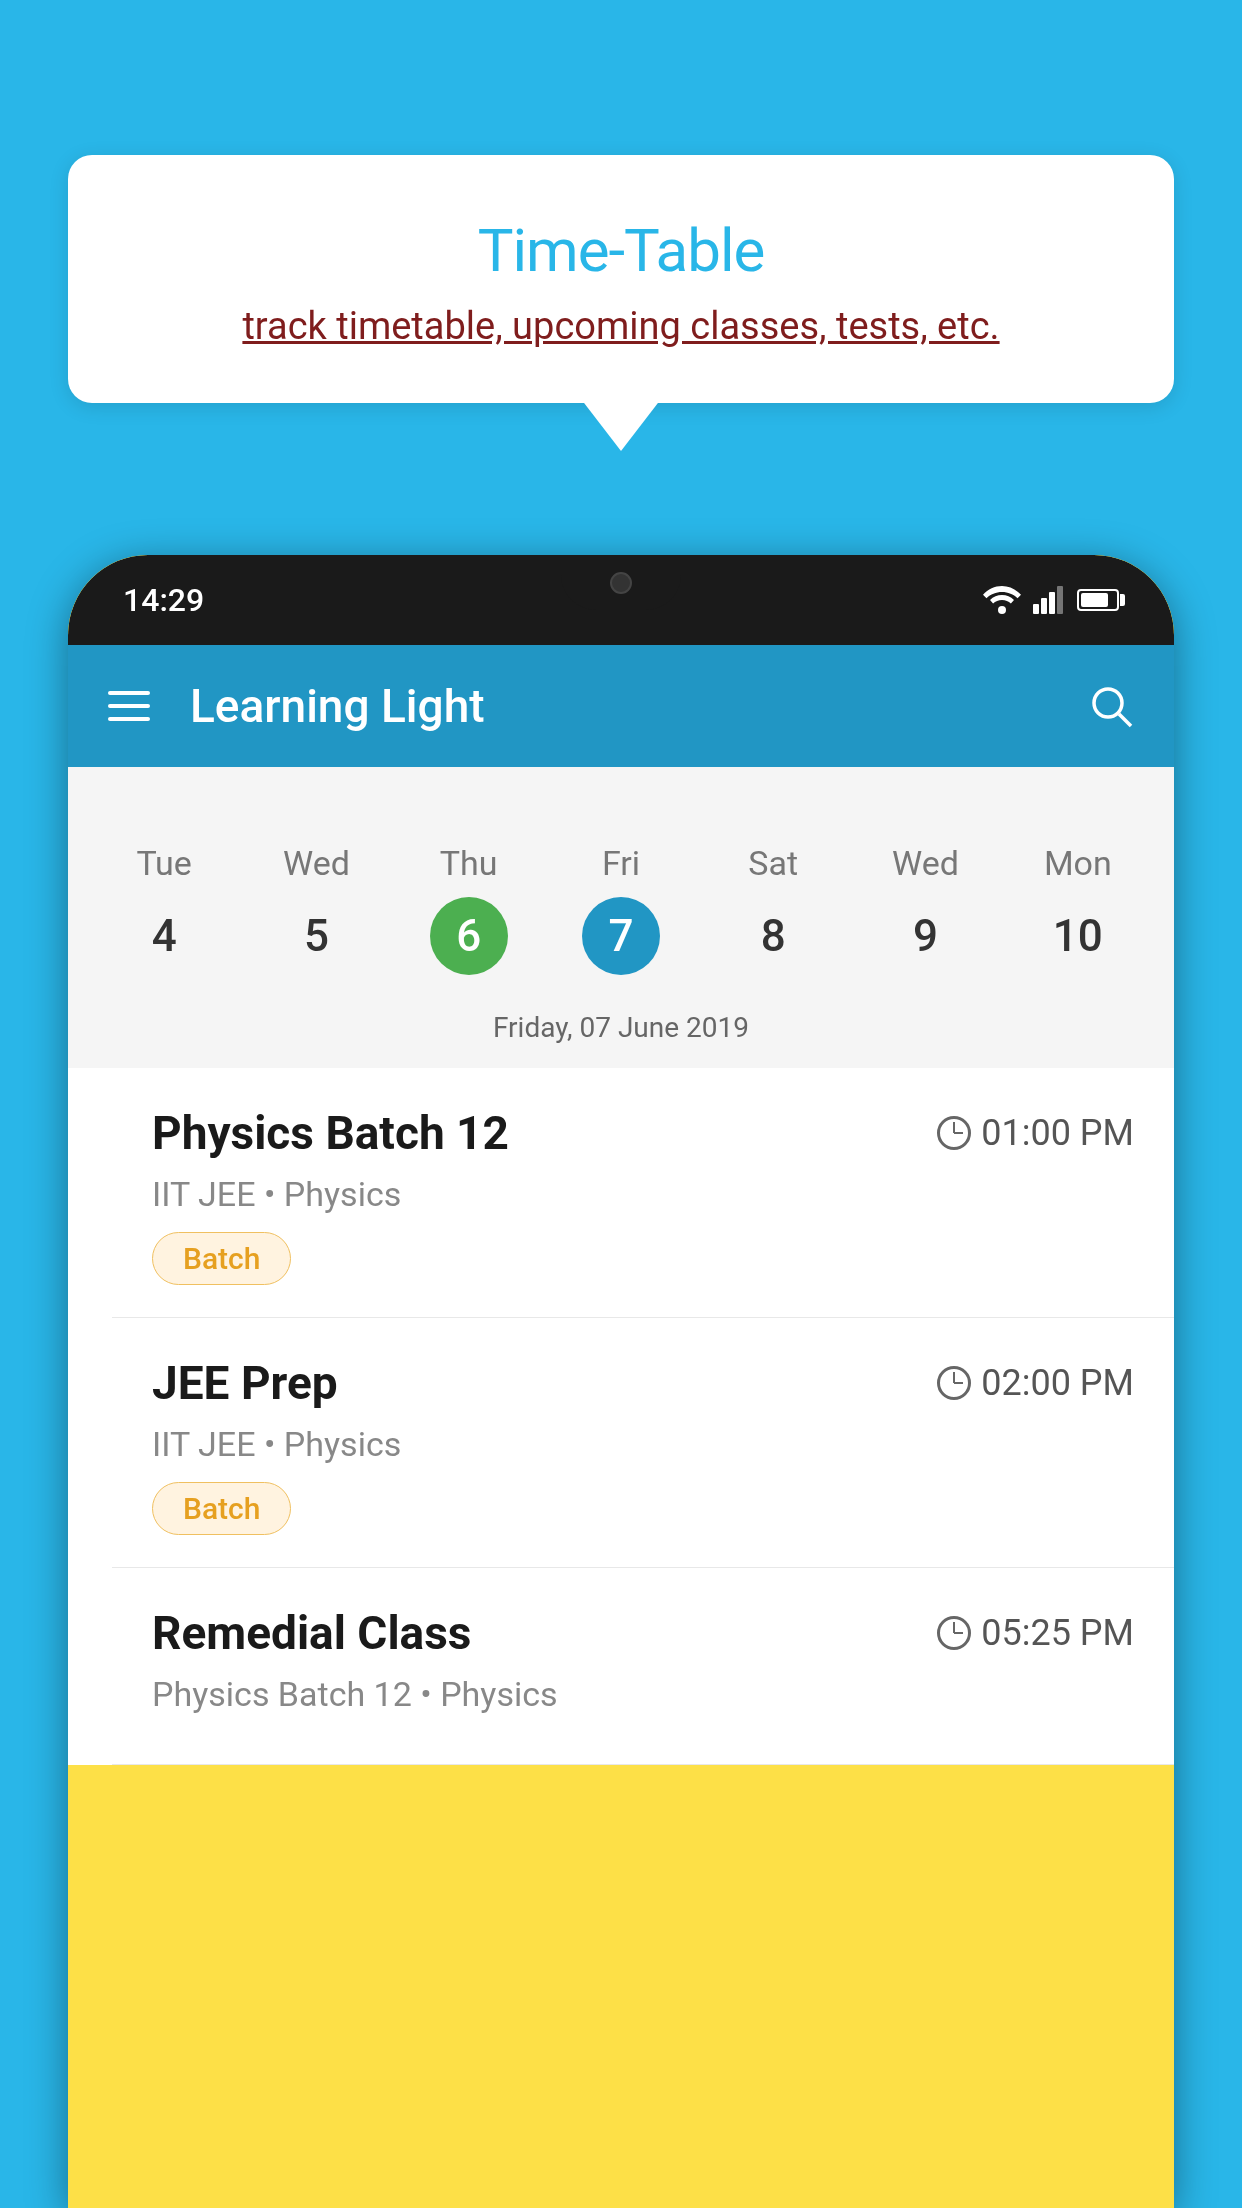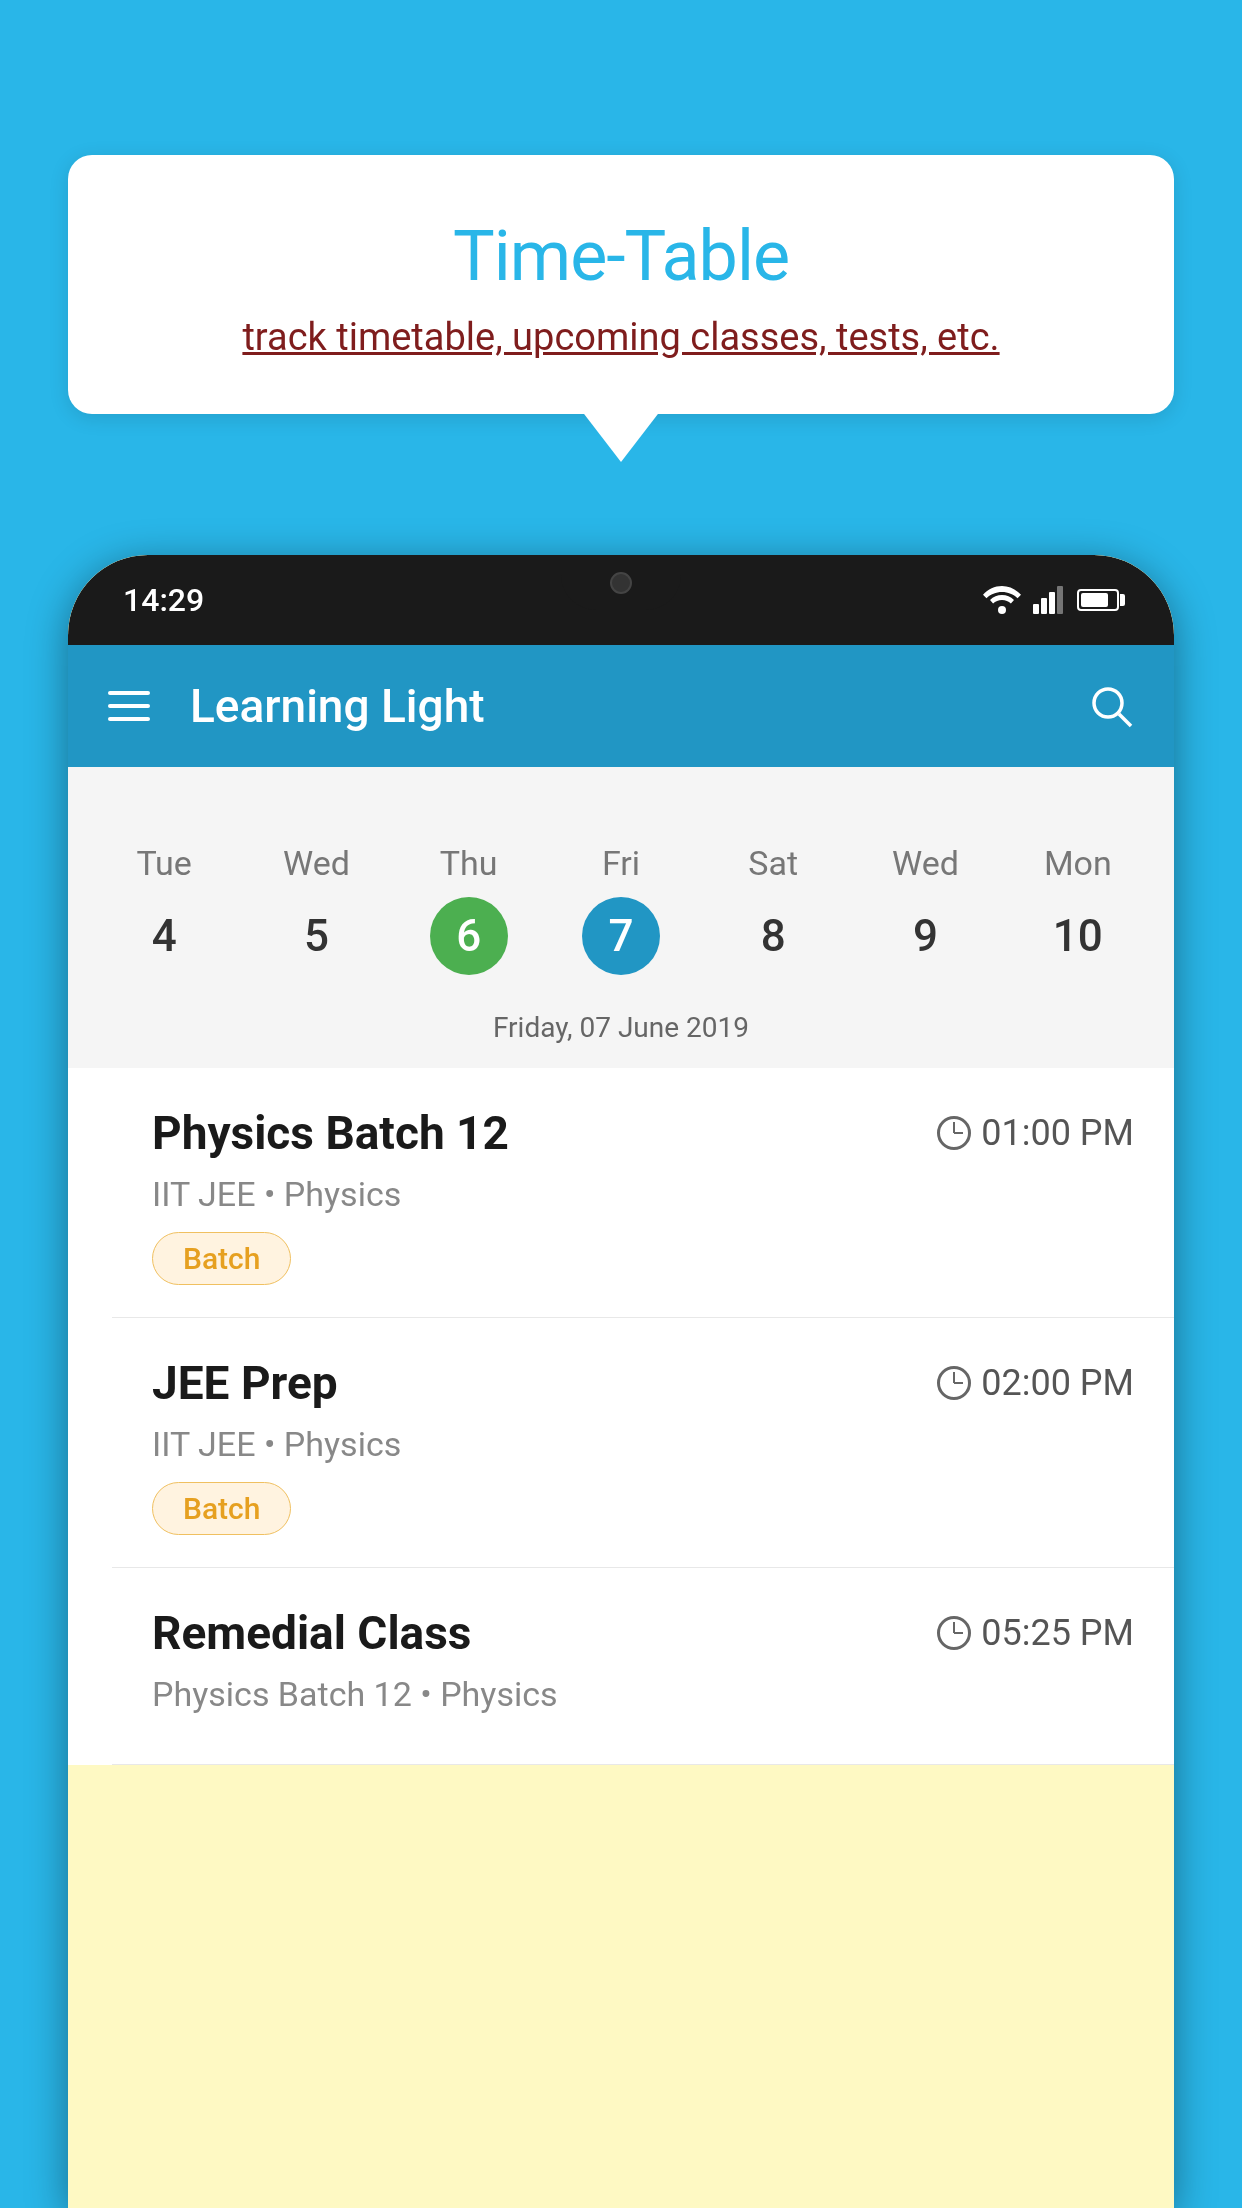--- a/index.html
+++ b/index.html
@@ -34,42 +34,42 @@
       left: 50%;
       transform: translateX(-50%);
       width: 0;
       height: 0;
       border-left: 40px solid transparent;
       border-right: 40px solid transparent;
       border-top: 52px solid white;
     }
 
     .tooltip-title {
-      font-size: 70px;
+      font-size: 60px;
       font-weight: 400;
       color: #29b6e8;
       margin-bottom: 18px;
       letter-spacing: -1px;
     }
 
     .tooltip-subtitle {
       font-size: 38px;
       color: #7f1d1d;
       font-weight: 400;
       text-decoration: underline;
     }
 
     
     .phone {
       position: absolute;
       top: 555px;
       left: 68px;
       right: 68px;
       bottom: 0;
-      background: #fef9c3;
+      background: #fde047;
       border-radius: 80px 80px 0 0;
       overflow: hidden;
       box-shadow: 0 8px 40px rgba(0,0,0,0.4);
     }
 
     
     .phone-top-bar {
       background: #1a1a1a;
       height: 90px;
       position: relative;

